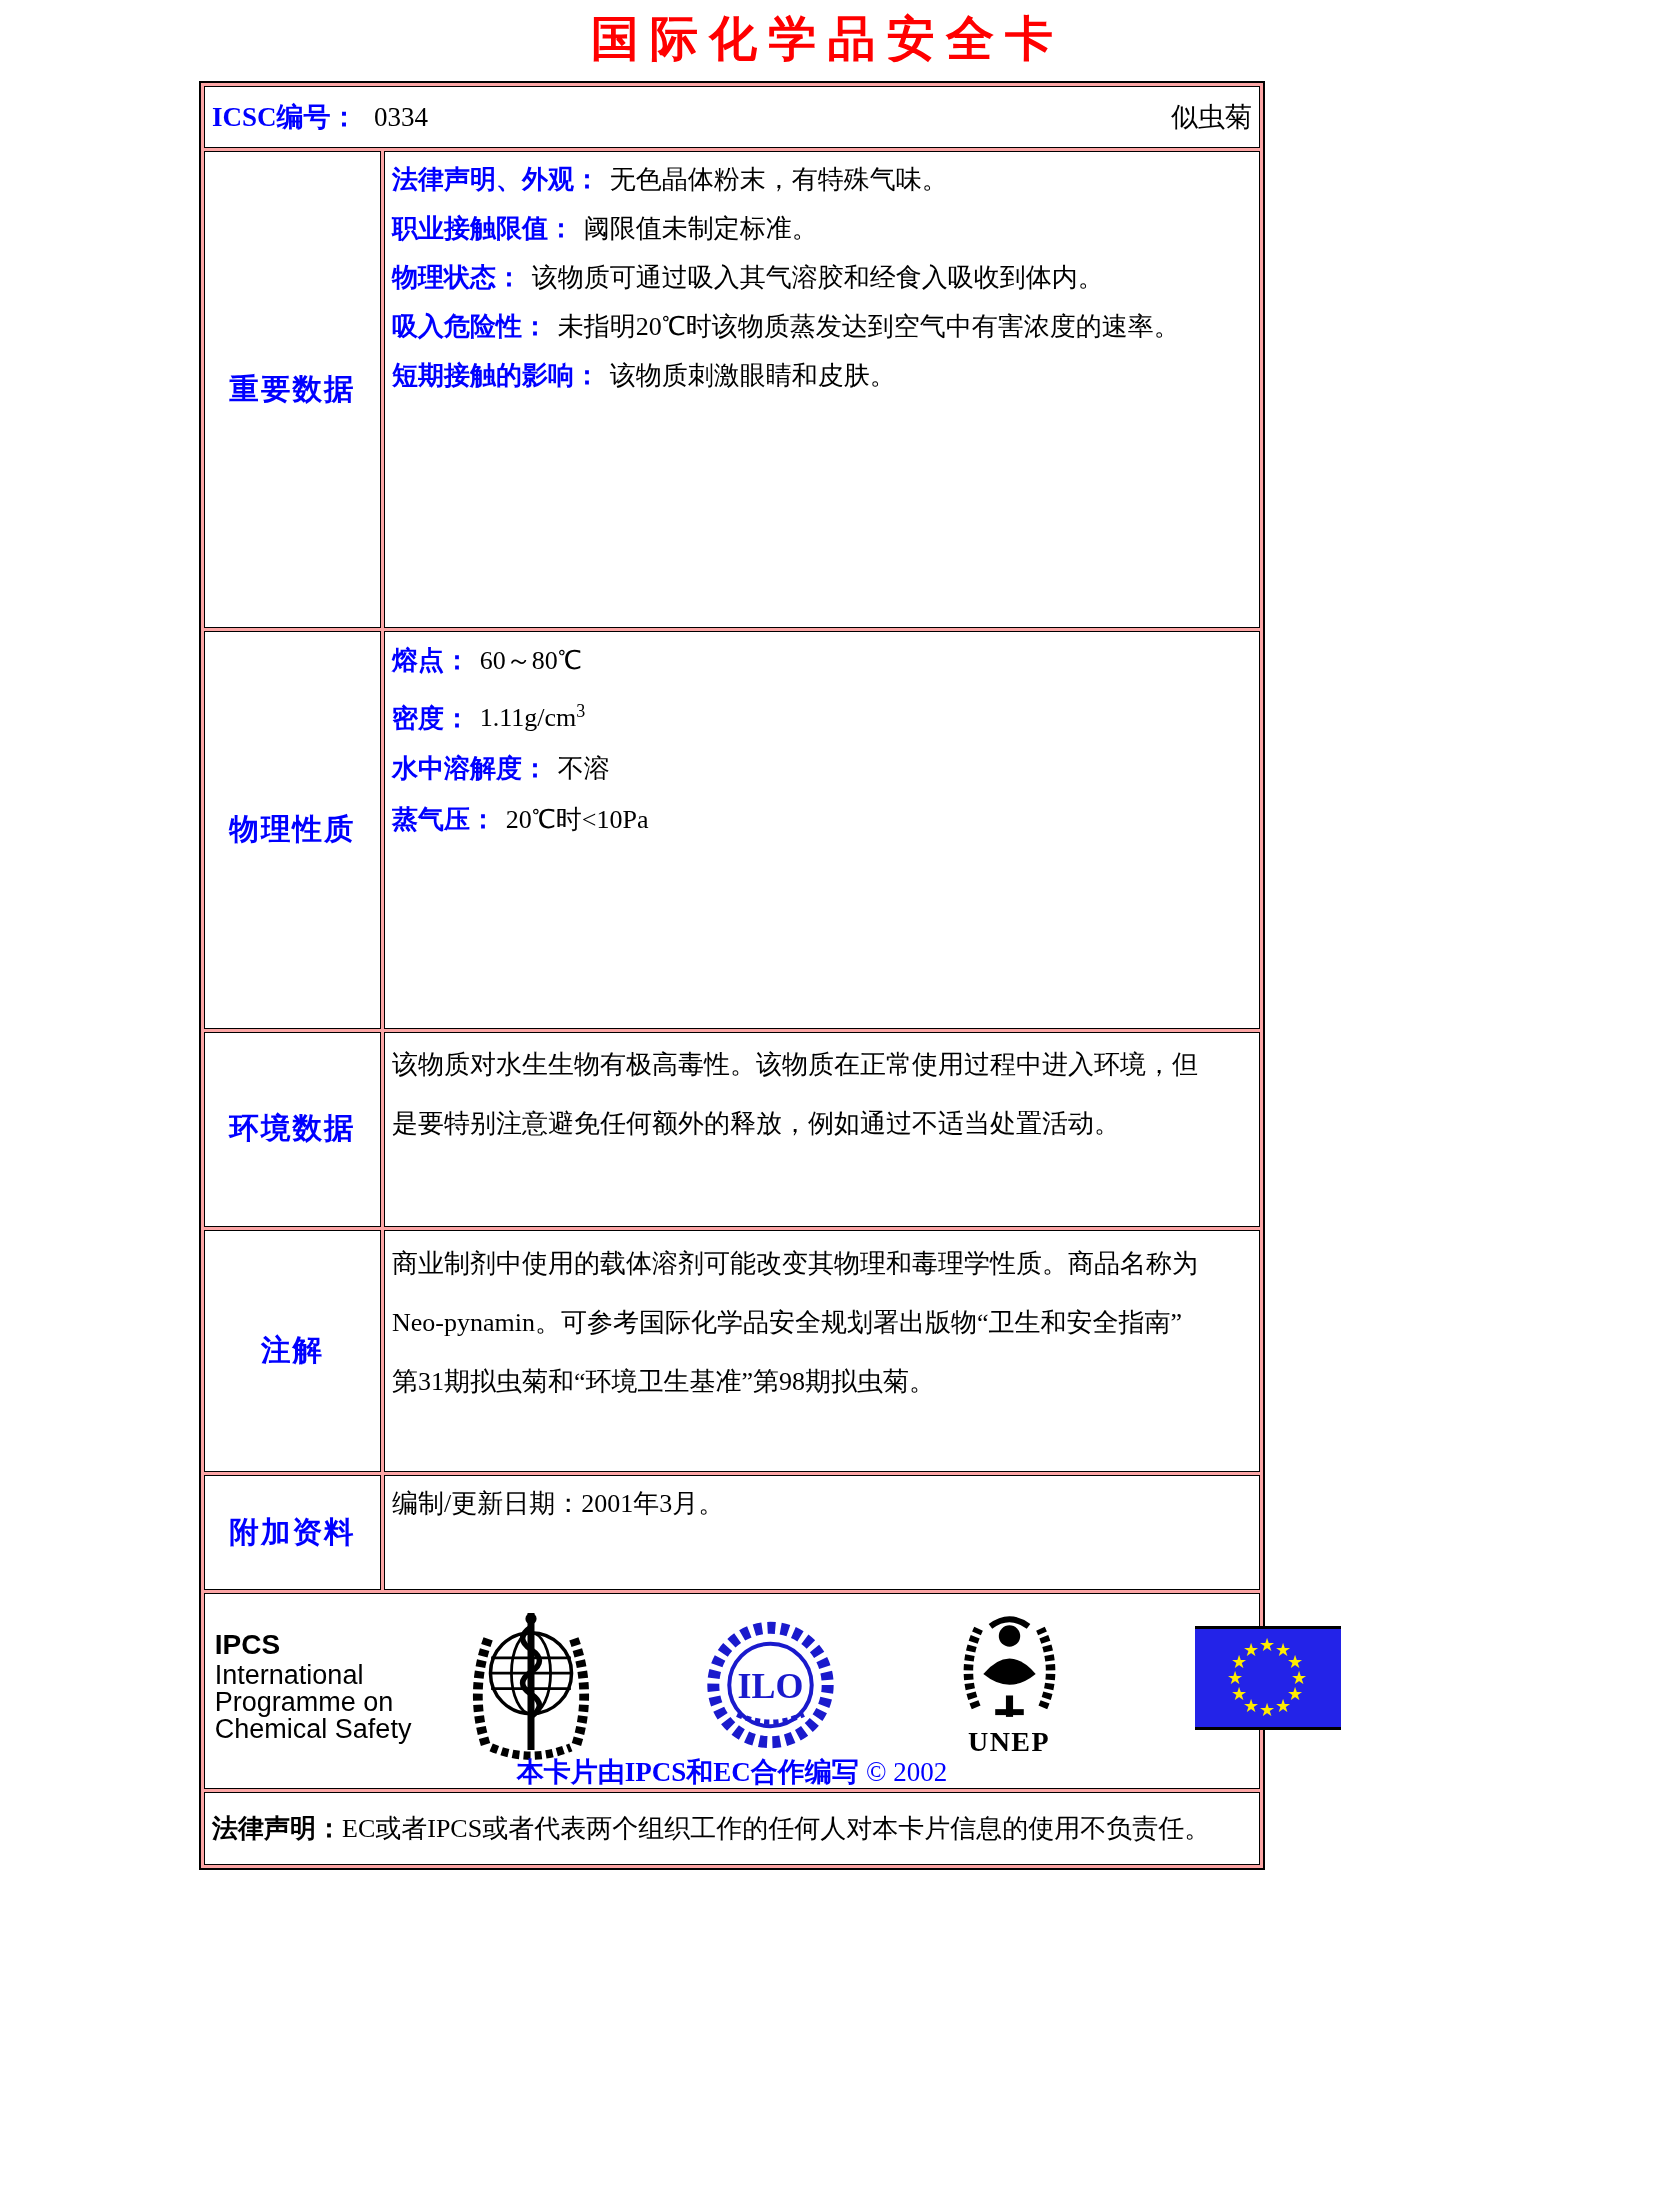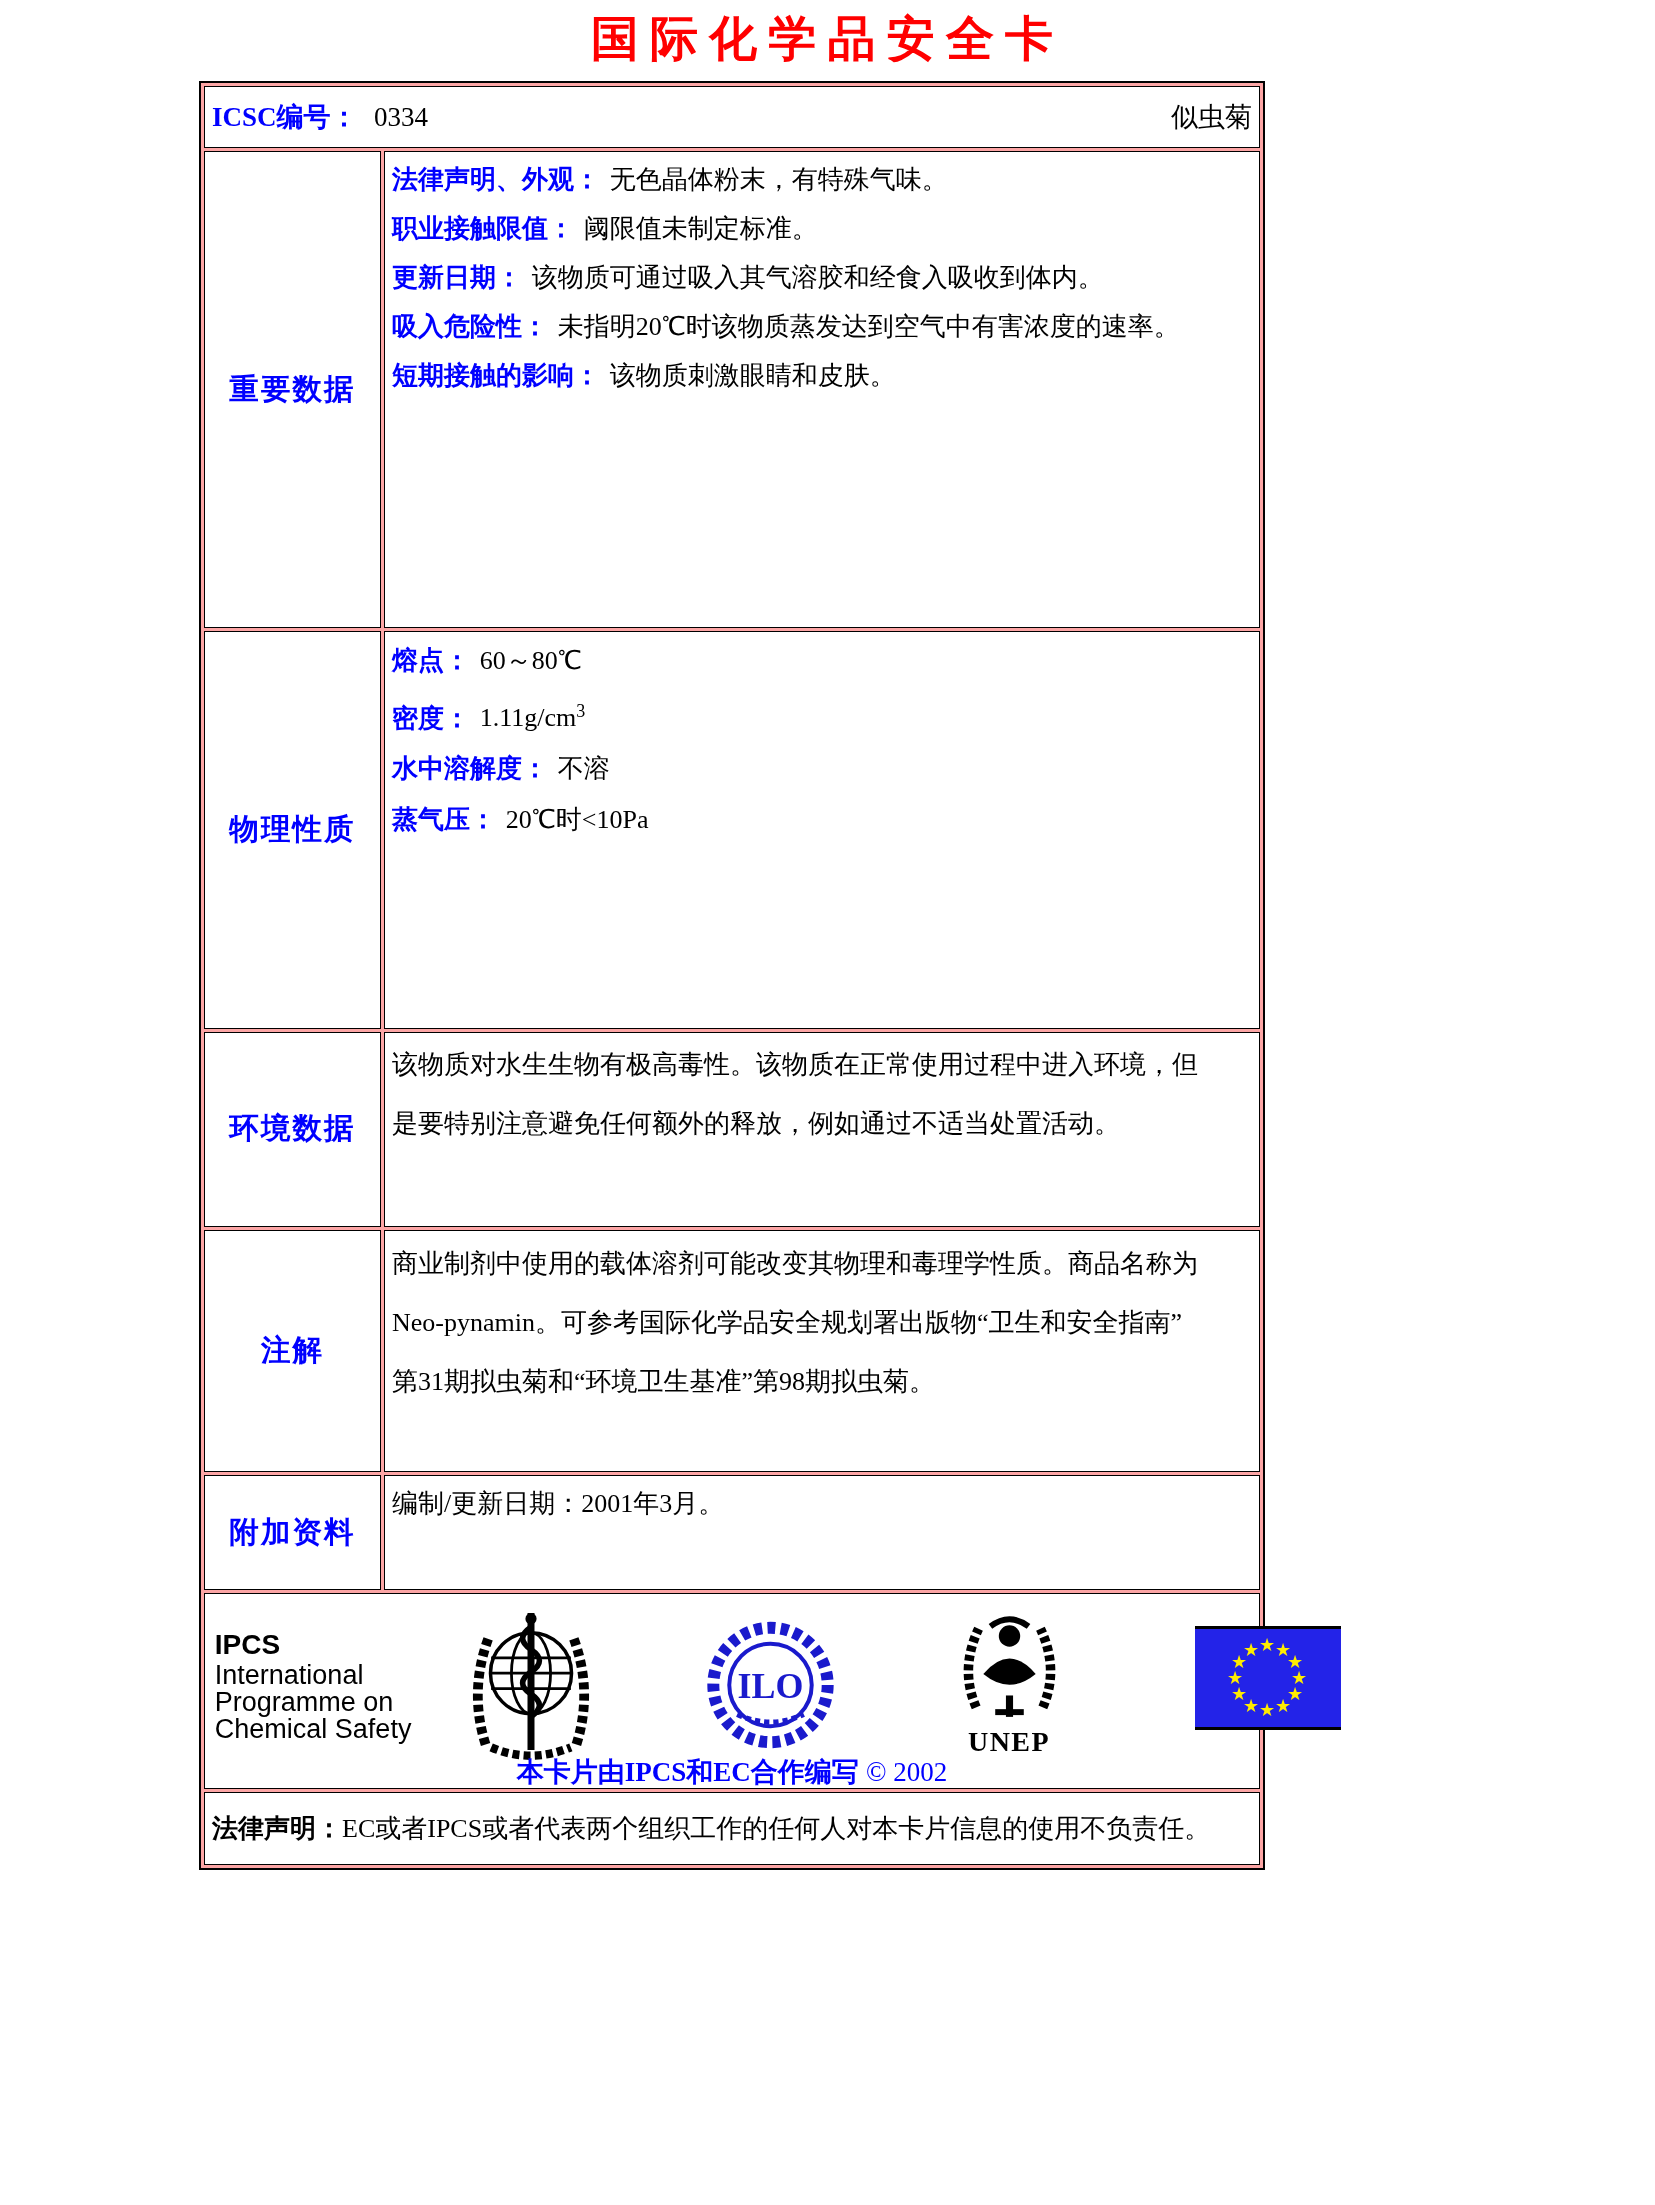--- a/index.html
+++ b/index.html
@@ -67,21 +67,21 @@
   <tr>
     <td class="label-cell h-imp">重要数据</td>
     <td class="h-imp">
       <div class="line">
         <span class="lbl">法律声明、外观：</span><span class="val">无色晶体粉末，有特殊气味。</span>
       </div>
       <div class="line">
         <span class="lbl">职业接触限值：</span><span class="val">阈限值未制定标准。</span>
       </div>
       <div class="line">
-        <span class="lbl">更新日期：</span><span class="val">该物质可通过吸入其气溶胶和经食入吸收到体内。</span>
+        <span class="lbl">物理状态：</span><span class="val">该物质可通过吸入其气溶胶和经食入吸收到体内。</span>
       </div>
       <div class="line">
         <span class="lbl">吸入危险性：</span><span class="val">未指明20℃时该物质蒸发达到空气中有害浓度的速率。</span>
       </div>
       <div class="line">
         <span class="lbl">短期接触的影响：</span><span class="val">该物质刺激眼睛和皮肤。</span>
       </div>
     </td>
   </tr>
 

